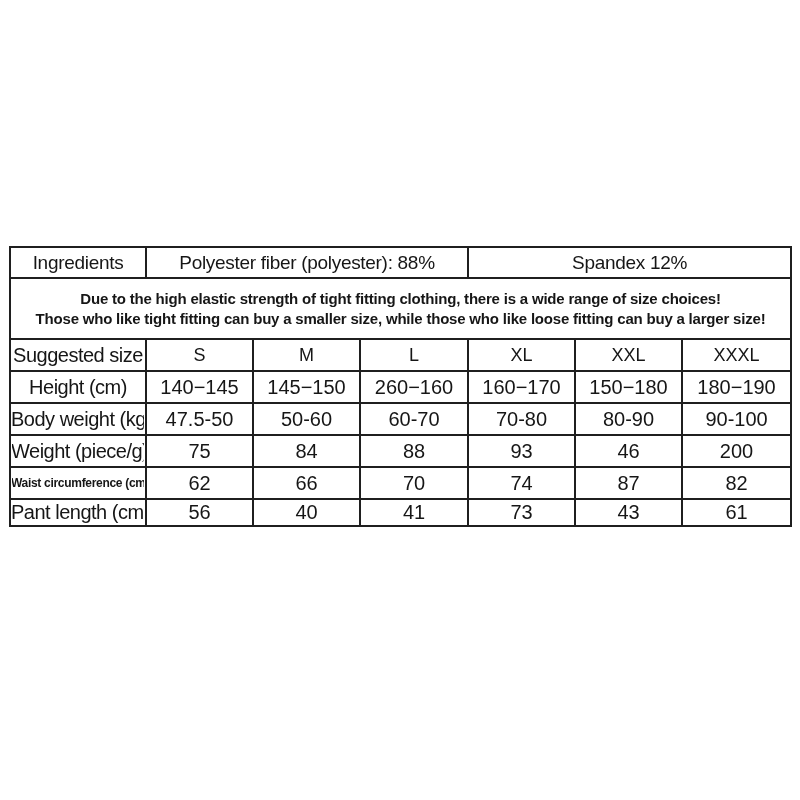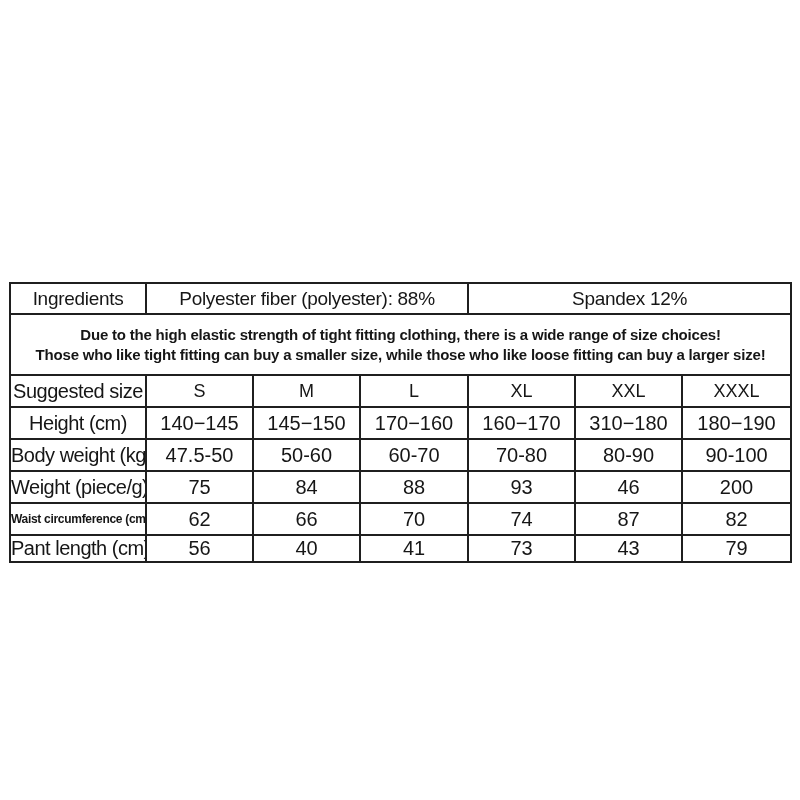--- a/index.html
+++ b/index.html
@@ -12,21 +12,20 @@
     height: 800px;
     font-family: "Liberation Sans", sans-serif;
     color: #161616;
     position: relative;
     overflow: hidden;
   }
   .canvas {
     position: absolute;
     inset: 0;
     background: #ffffff;
-    margin-top: 36px;
   }
   table.size-chart {
     position: absolute;
     left: 9px;
     top: 246px;
     width: 781px;
     border-collapse: collapse;
     table-layout: fixed;
   }
   table.size-chart td {
@@ -55,20 +54,21 @@
   tr.data-row td {
     height: 30px;
     font-size: 20px;
   }
   tr.data-row:last-child td { height: 25px; }
   td.label-cell {
     text-align: left;
     padding-left: 4px;
     font-size: 17px;
     letter-spacing: -0.5px;
+    border-radius: 9px;
   }
   td.label-cell.small-label {
     font-size: 12px;
     letter-spacing: -0.3px;
     font-weight: bold;
   }
   tr.sizes-row td.value-cell { font-size: 18px; }
 </style>
 </head>
 <body>
@@ -104,23 +104,23 @@
     <td class="value-cell">M</td>
     <td class="value-cell">L</td>
     <td class="value-cell">XL</td>
     <td class="value-cell">XXL</td>
     <td class="value-cell">XXXL</td>
   </tr>
         <tr class="data-row">
     <td class="label-cell">Height (cm)</td>
     <td class="value-cell">140−145</td>
     <td class="value-cell">145−150</td>
-    <td class="value-cell">170−160</td>
+    <td class="value-cell">260−160</td>
     <td class="value-cell">160−170</td>
-    <td class="value-cell">310−180</td>
+    <td class="value-cell">150−180</td>
     <td class="value-cell">180−190</td>
   </tr>
         <tr class="data-row">
     <td class="label-cell">Body weight (kg)</td>
     <td class="value-cell">47.5-50</td>
     <td class="value-cell">50-60</td>
     <td class="value-cell">60-70</td>
     <td class="value-cell">70-80</td>
     <td class="value-cell">80-90</td>
     <td class="value-cell">90-100</td>
@@ -143,17 +143,17 @@
     <td class="value-cell">87</td>
     <td class="value-cell">82</td>
   </tr>
         <tr class="data-row">
     <td class="label-cell">Pant length (cm)</td>
     <td class="value-cell">56</td>
     <td class="value-cell">40</td>
     <td class="value-cell">41</td>
     <td class="value-cell">73</td>
     <td class="value-cell">43</td>
-    <td class="value-cell">79</td>
+    <td class="value-cell">61</td>
   </tr>
       </tbody>
   </table>
 </div>
 
 </body></html>

